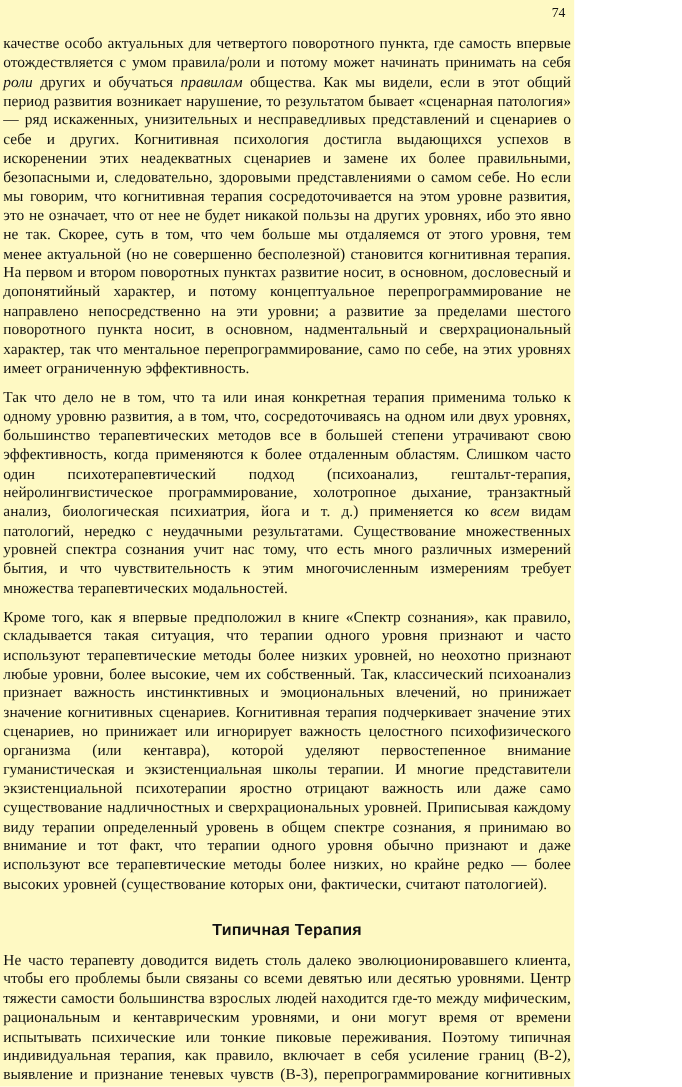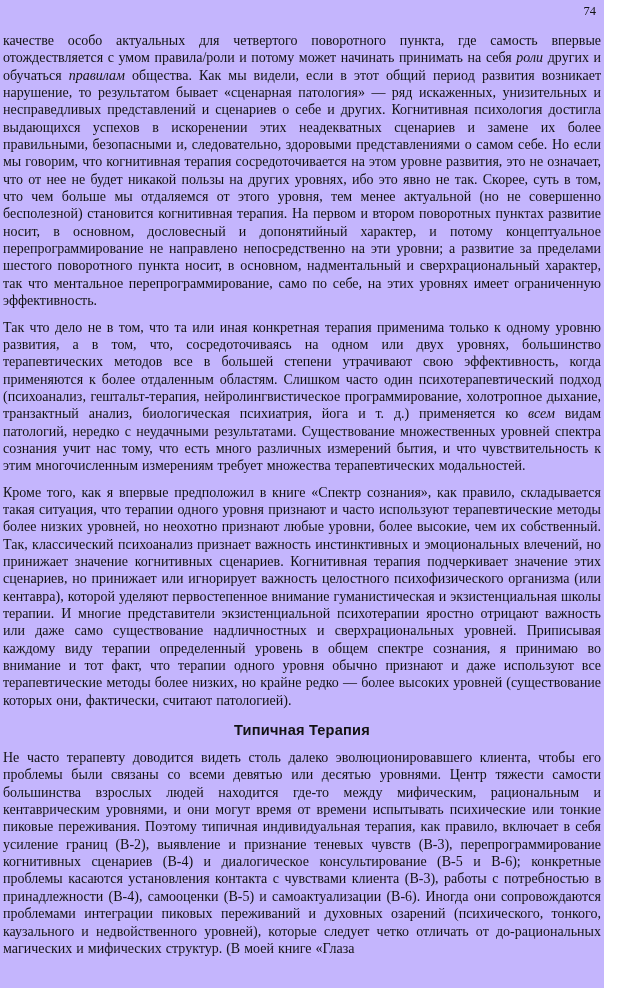--- a/index.html
+++ b/index.html
@@ -1,21 +1,21 @@
 <!DOCTYPE html>
 <html><head>
 <meta charset="utf-8">
 <style>
   html, body { margin: 0; padding: 0; background: #ffffff; }
   .page {
     position: relative;
-    width: 604px;
+    width: 522px;
     height: 988px;
     box-sizing: border-box;
-    background: #c4b5fd;
+    background: #fef9c3;
     color: #121212;
     font-family: "Liberation Serif", "DejaVu Serif", serif;
     padding: 4px 3px 0 3px;
     overflow: hidden;
   }
   .page-number {
     text-align: right;
     font-size: 12.5px;
     line-height: 15px;
     padding-right: 5px;
@@ -27,21 +27,21 @@
     line-height: 17.35px;
     text-align: justify;
     word-spacing: 0.5px;
   }
   .body-text i { font-style: italic; }
   .section-heading {
     font-family: "Liberation Sans", "DejaVu Sans", sans-serif;
     font-size: 14.6px;
     font-weight: bold;
     text-align: center;
-    margin: 13px 0 11px 0;
+    margin: 25px 0 11px 0;
     letter-spacing: 0.2px;
   }
 </style>
 </head>
 <body>
 
 <div class="page">
 
   <div class="page-number">74</div>
 

